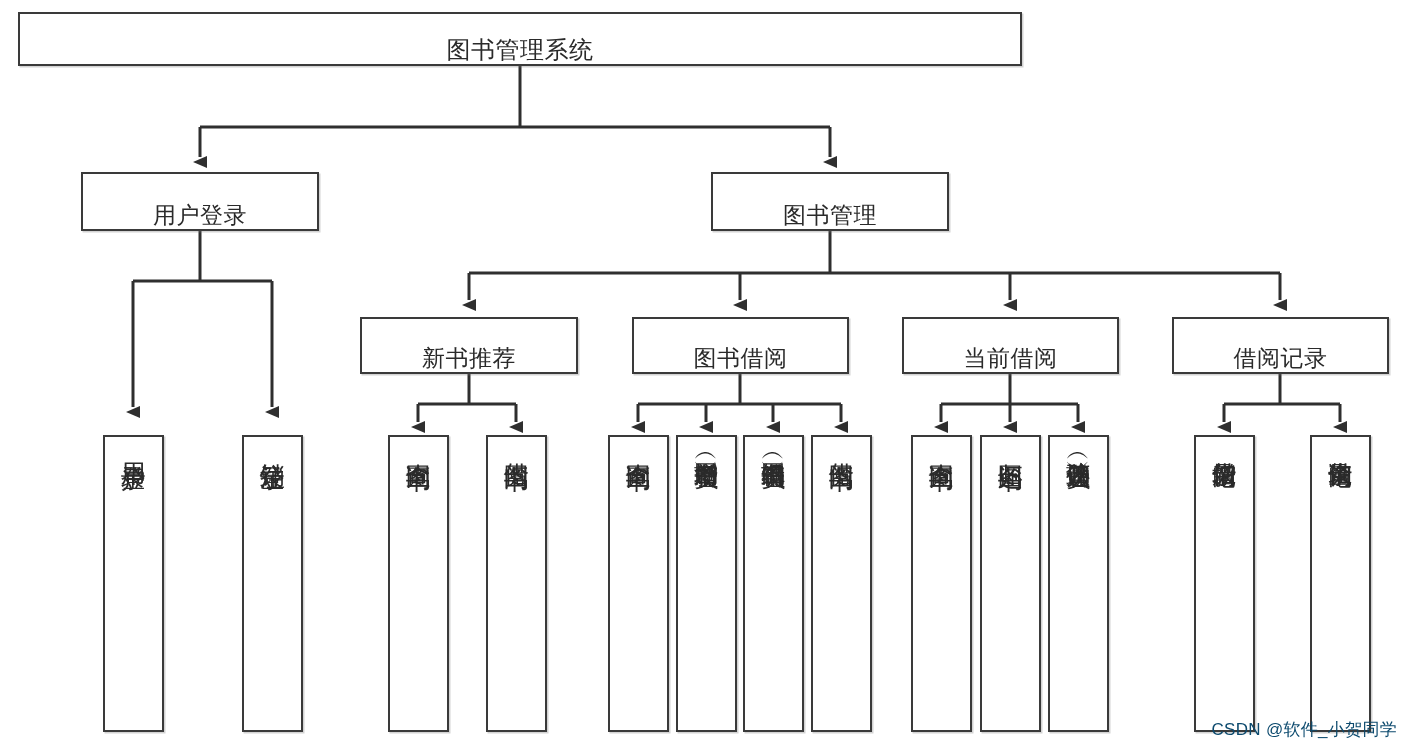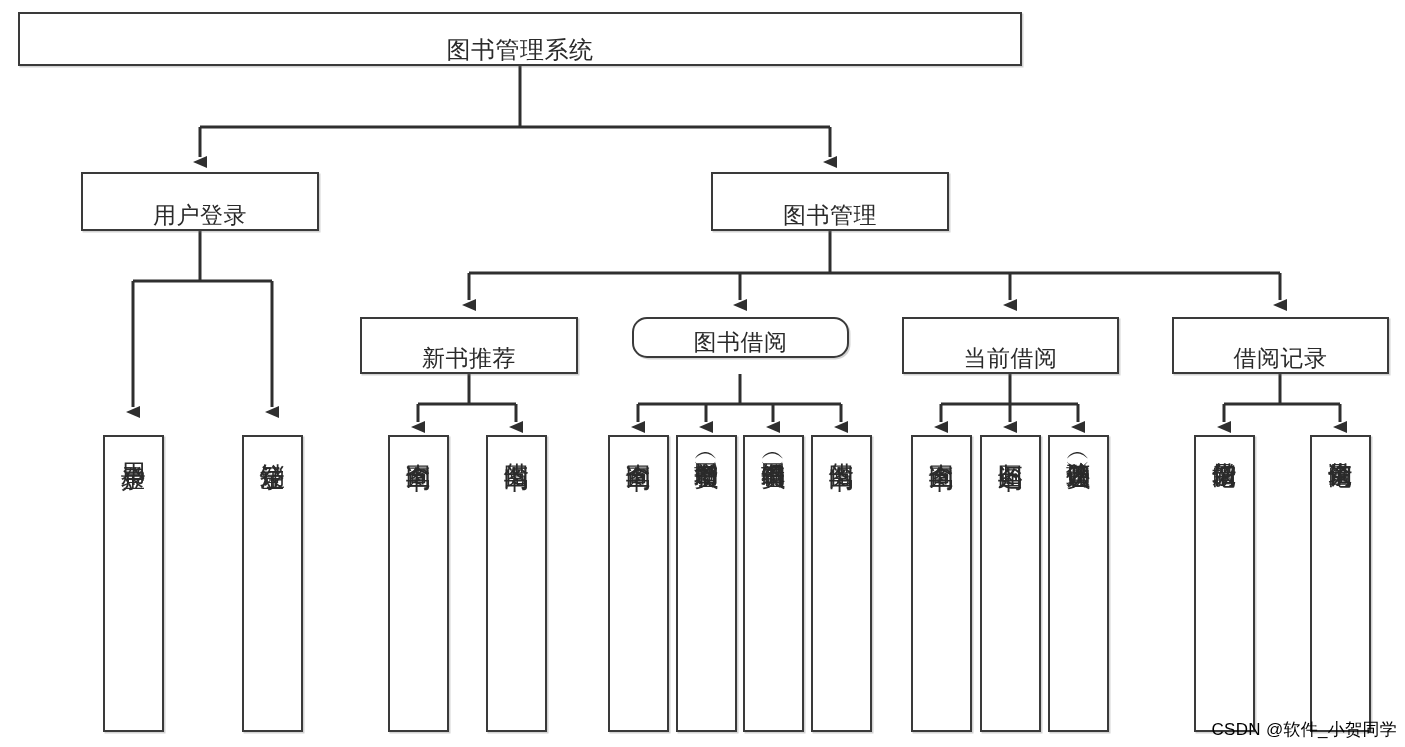--- a/index.html
+++ b/index.html
@@ -62,21 +62,21 @@
   }
   .node.vertical.tall-text .node-label {
     font-size: 24px;
     letter-spacing: 0.5px;
   }
   .watermark {
     position: absolute;
     right: 8px;
     bottom: 6px;
     font-size: 17px;
-    color: #000000;
+    color: #0c4a6e;
     white-space: nowrap;
     letter-spacing: 0.3px;
     font-family: "Liberation Sans", "DejaVu Sans", sans-serif;
   }
 </style>
 </head>
 <body>
 
 <div id="canvas">
 
@@ -137,21 +137,21 @@
   <div class="node horizontal" style="left:81px; top:172px; width:238px; height:59px;">
     <span class="node-label">用户登录</span>
   </div>
   <div class="node horizontal" style="left:360px; top:317px; width:218px; height:57px;">
     <span class="node-label">新书推荐</span>
   </div>
 
   <div class="node horizontal" style="left:711px; top:172px; width:238px; height:59px;">
     <span class="node-label">图书管理</span>
   </div>
-  <div class="node horizontal" style="left:632px; top:317px; width:217px; height:41px;border-radius:15px;">
+  <div class="node horizontal" style="left:632px; top:317px; width:217px; height:57px;">
     <span class="node-label">图书借阅</span>
   </div>
   <div class="node horizontal" style="left:902px; top:317px; width:217px; height:57px;">
     <span class="node-label">当前借阅</span>
   </div>
   <div class="node horizontal" style="left:1172px; top:317px; width:217px; height:57px;">
     <span class="node-label">借阅记录</span>
   </div>
 
   <div class="node vertical" style="left:103px; top:435px; width:61px; height:297px;">

